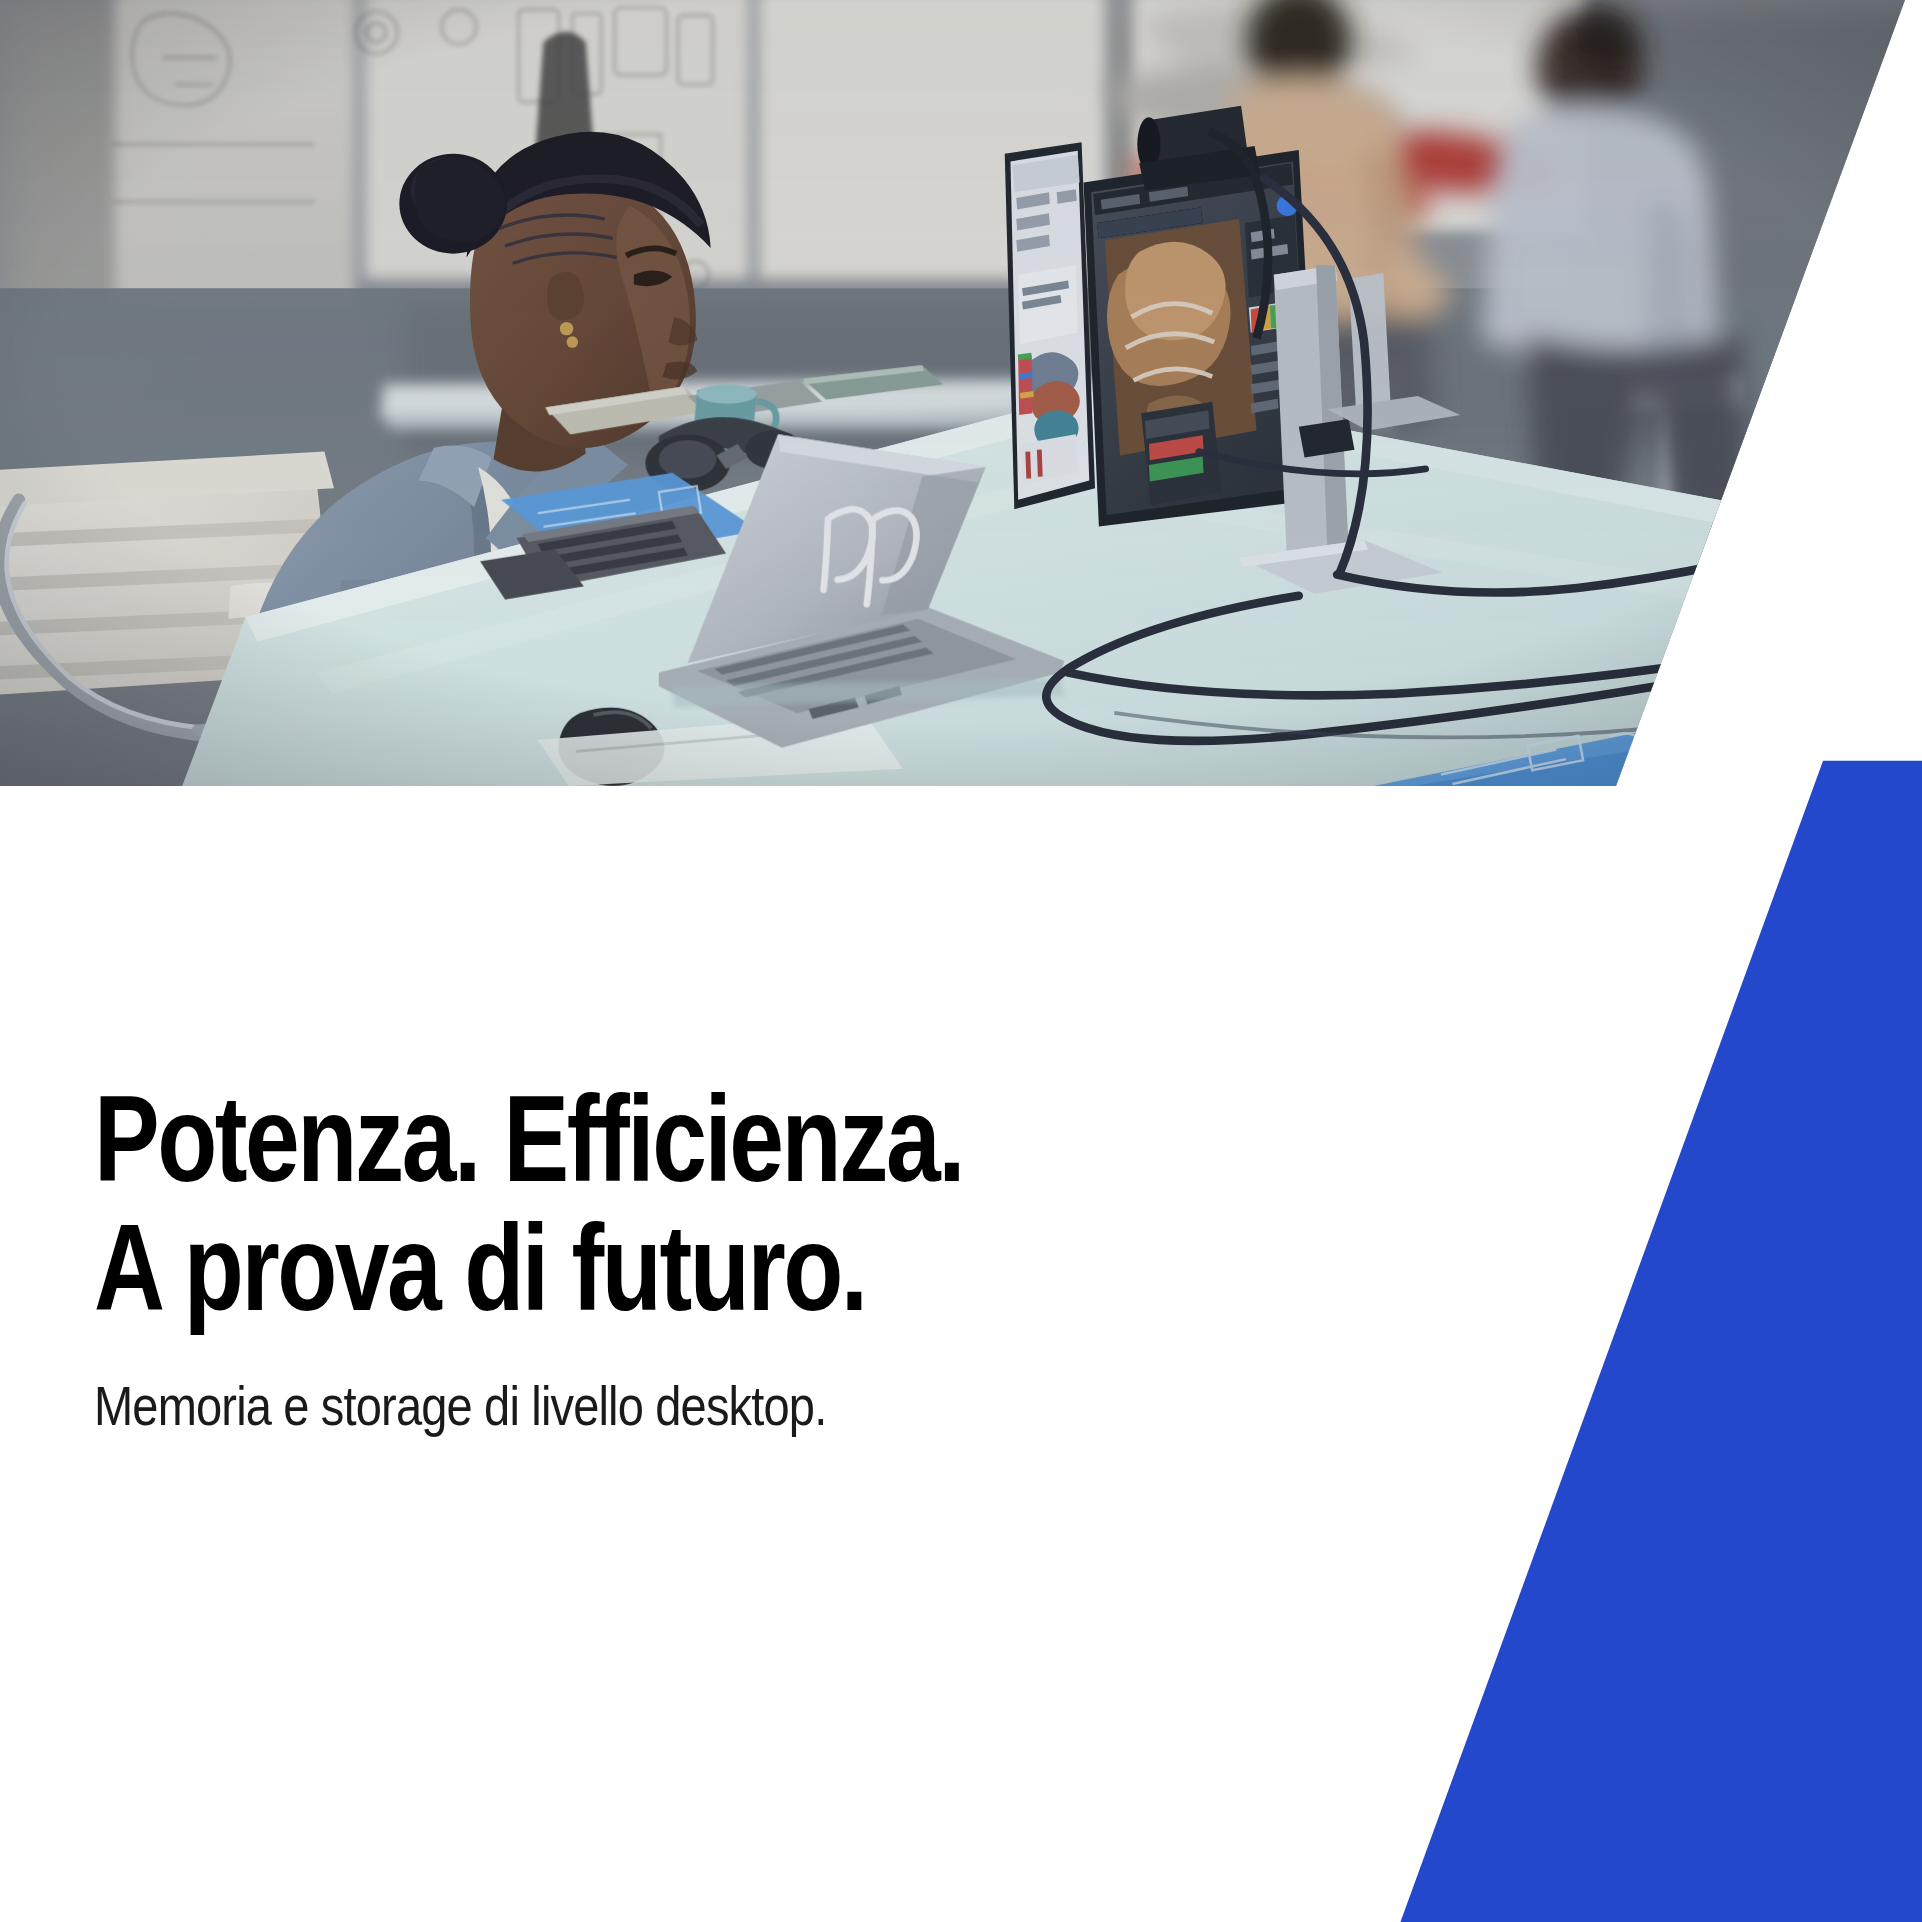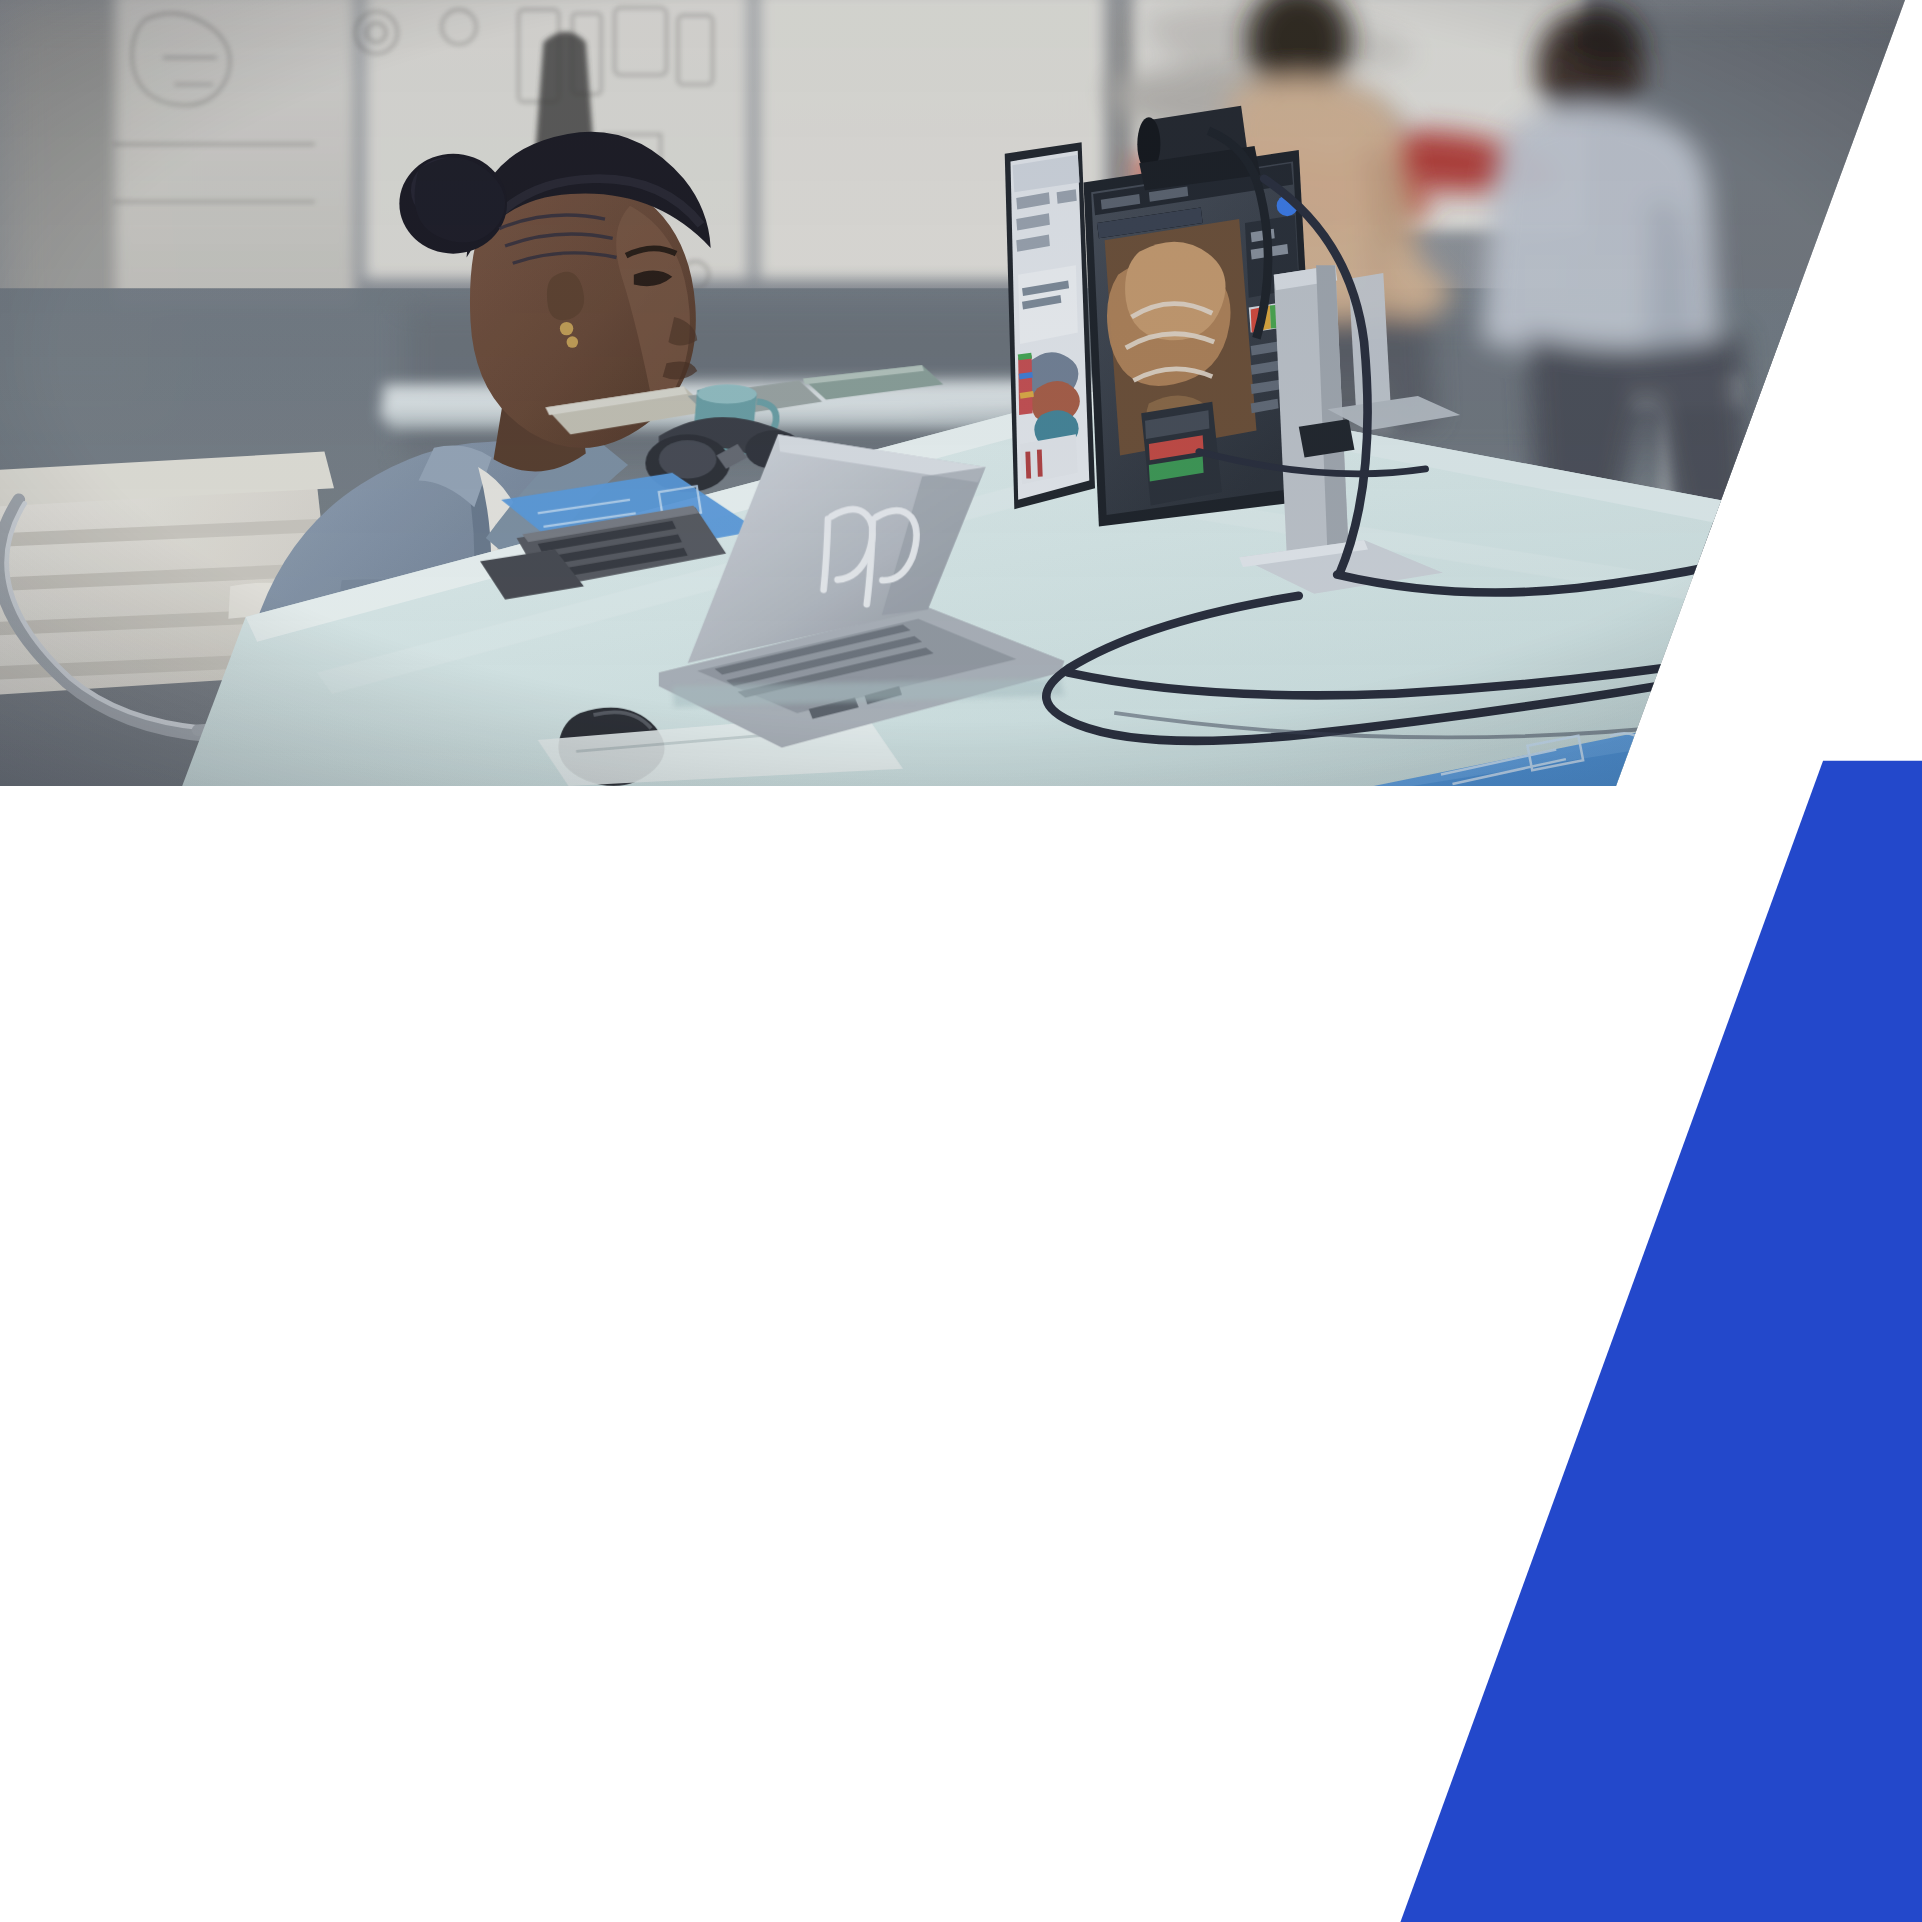--- a/index.html
+++ b/index.html
@@ -524,15 +524,20 @@
 
       <rect x="0" y="0" width="2001" height="818" fill="url(#coolCast)"></rect>
       <rect x="0" y="0" width="2001" height="818" fill="url(#vig)"></rect>
     </svg>
   </div>
 
   <svg id="blueShape" viewBox="0 0 2001 2001">
     <polygon points="1898,792 2001,792 2001,2001 1458,2001" fill="#2348CB"></polygon>
   </svg>
 
+  <div id="copy">
+    <h1 class="headline headline-line1">Potenza. Efficienza.</h1>
+    <h1 class="headline headline-line2">A prova di futuro.</h1>
+    <p class="subhead">Memoria e storage di livello desktop.</p>
+  </div>
 
 </div>
 
 
 </body></html>

